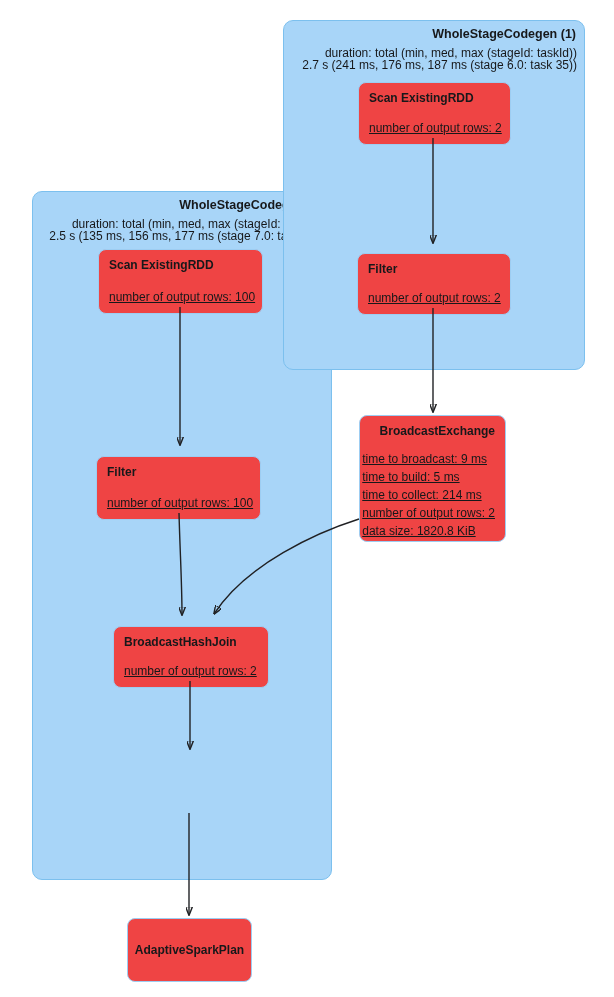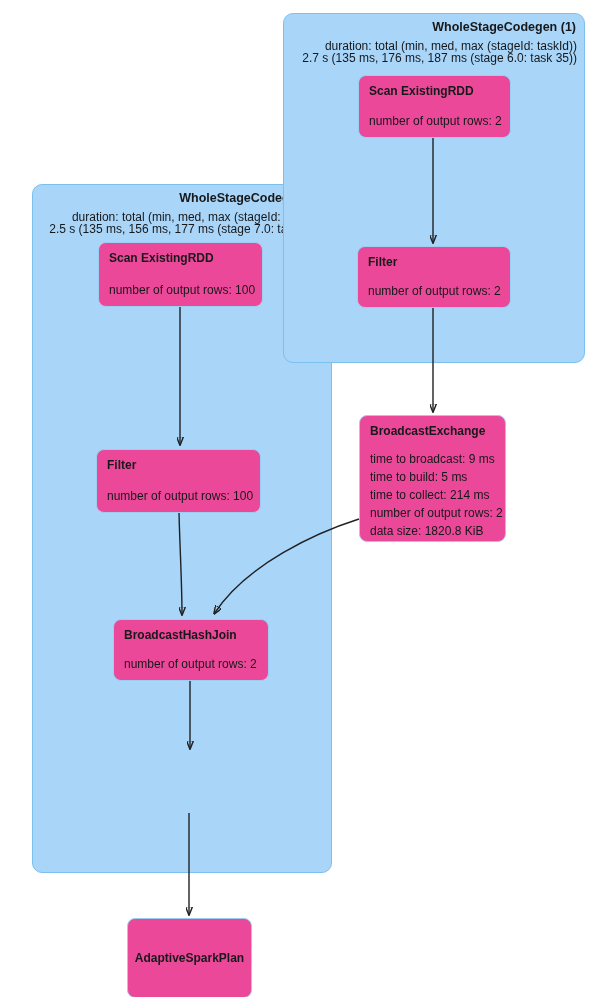--- a/index.html
+++ b/index.html
@@ -10,51 +10,52 @@
     font-family:"Liberation Sans", sans-serif;
     color:#17181a;
     overflow:hidden;
   }
   .cluster{
     position:absolute;
     background:#a8d5f8;
     border:1.5px solid #7cc0ee;
     border-radius:10px;
     box-sizing:border-box;
+    margin-top:7px;
   }
   .cluster-title{
     position:absolute;
     top:6px;right:8px;
     font-size:12.5px;
     font-weight:bold;
     white-space:nowrap;
   }
   .cluster-duration{
     position:absolute;
     top:26px;right:7px;
     font-size:12px;
     line-height:12px;
     text-align:right;
     white-space:nowrap;
   }
   .node{
     position:absolute;
-    background:#ec4899;
+    background:#ef4444;
     border:1.5px solid #9dcdf2;
     border-radius:8px;
     box-sizing:border-box;
     padding:8px 10px;
     font-size:12px;
     display:flex;
     flex-direction:column;
     justify-content:space-between;
   }
   .node .node-title{font-weight:bold;line-height:15px;}
-  .node .metric{line-height:15px;white-space:nowrap;}
-  .node.multi{justify-content:flex-start;}
+  .node .metric{line-height:15px;white-space:nowrap;text-decoration:underline;}
+  .node.multi{justify-content:flex-start;align-items:flex-end;}
   .node.multi .metrics{margin-top:11px;}
   .node.multi .metric{line-height:18px;}
   .node.label-only{justify-content:center;align-items:center;}
   #edges{
     position:absolute;left:0;top:0;
     width:614px;height:997px;
     z-index:5;
     pointer-events:none;
   }
   #edges path{stroke:#202124;stroke-width:1.4;fill:none;}
@@ -85,21 +86,21 @@
       <div class="node-title">BroadcastHashJoin</div>
       <div class="metric">number of output rows: 2</div>
     </div>
 
   </div>
 
   <div class="cluster" style="left:283px;top:13px;width:302px;height:350px;z-index:2;">
     <div class="cluster-title">WholeStageCodegen (1)</div>
     <div class="cluster-duration">
       <div>duration: total (min, med, max (stageId: taskId))</div>
-      <div>2.7 s (135 ms, 176 ms, 187 ms (stage 6.0: task 35))</div>
+      <div>2.7 s (241 ms, 176 ms, 187 ms (stage 6.0: task 35))</div>
     </div>
 
     <div class="node" style="left:74px;top:61px;width:153px;height:63px;">
       <div class="node-title">Scan ExistingRDD</div>
       <div class="metric">number of output rows: 2</div>
     </div>
 
     <div class="node" style="left:73px;top:232px;width:154px;height:62px;">
       <div class="node-title">Filter</div>
       <div class="metric">number of output rows: 2</div>
@@ -110,21 +111,21 @@
     <div class="node-title">BroadcastExchange</div>
     <div class="metrics">
       <div class="metric">time to broadcast: 9 ms</div>
       <div class="metric">time to build: 5 ms</div>
       <div class="metric">time to collect: 214 ms</div>
       <div class="metric">number of output rows: 2</div>
       <div class="metric">data size: 1820.8 KiB</div>
     </div>
   </div>
 
-  <div class="node label-only" style="left:127px;top:918px;width:125px;height:80px;z-index:4;">
+  <div class="node label-only" style="left:127px;top:918px;width:125px;height:64px;z-index:4;">
     <div class="node-title">AdaptiveSparkPlan</div>
   </div>
 
   <svg id="edges" xmlns="http://www.w3.org/2000/svg">
     <defs>
       <marker id="arrow" markerUnits="userSpaceOnUse" markerWidth="9" markerHeight="7" refX="8.5" refY="3.5" orient="auto">
         <path d="M0,0 L9,3.5 L0,7 z" fill="#202124" stroke="none"></path>
       </marker>
     </defs>
     <path d="M 433 138 V 243" marker-end="url(#arrow)"></path>

